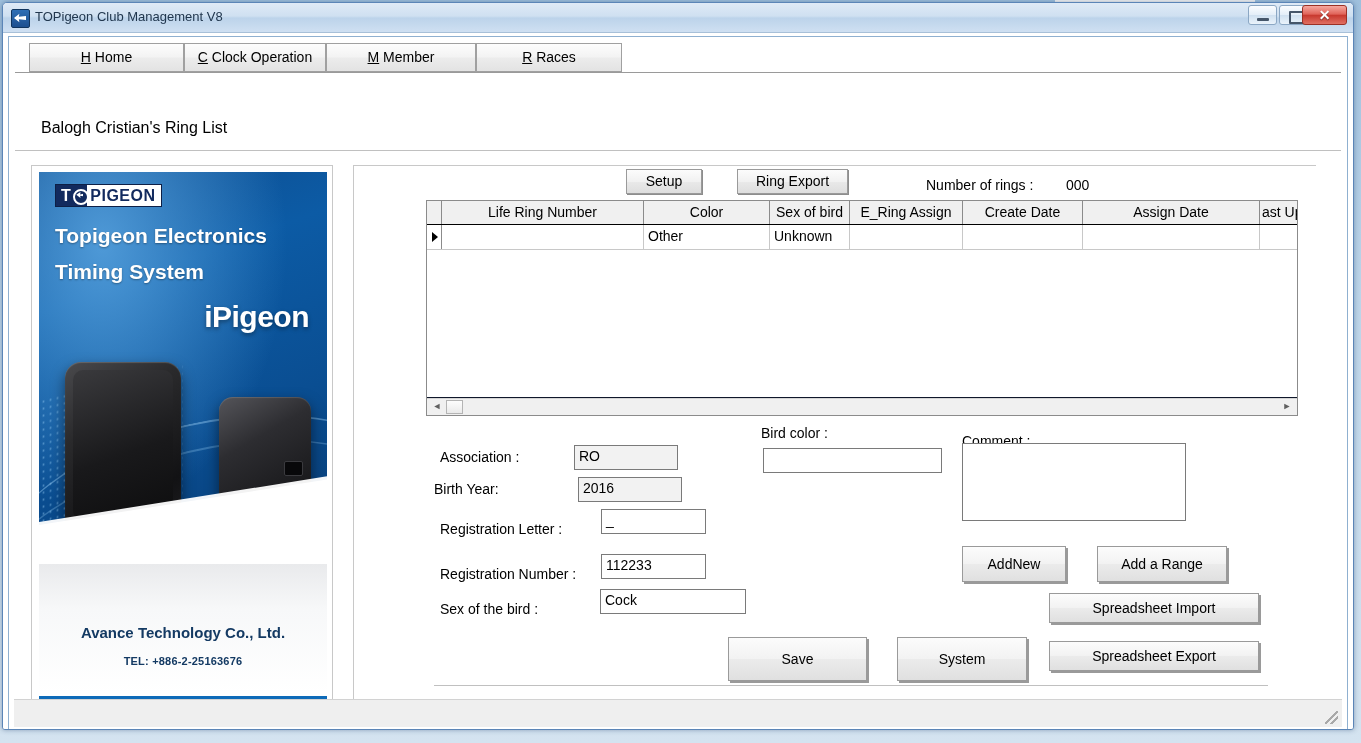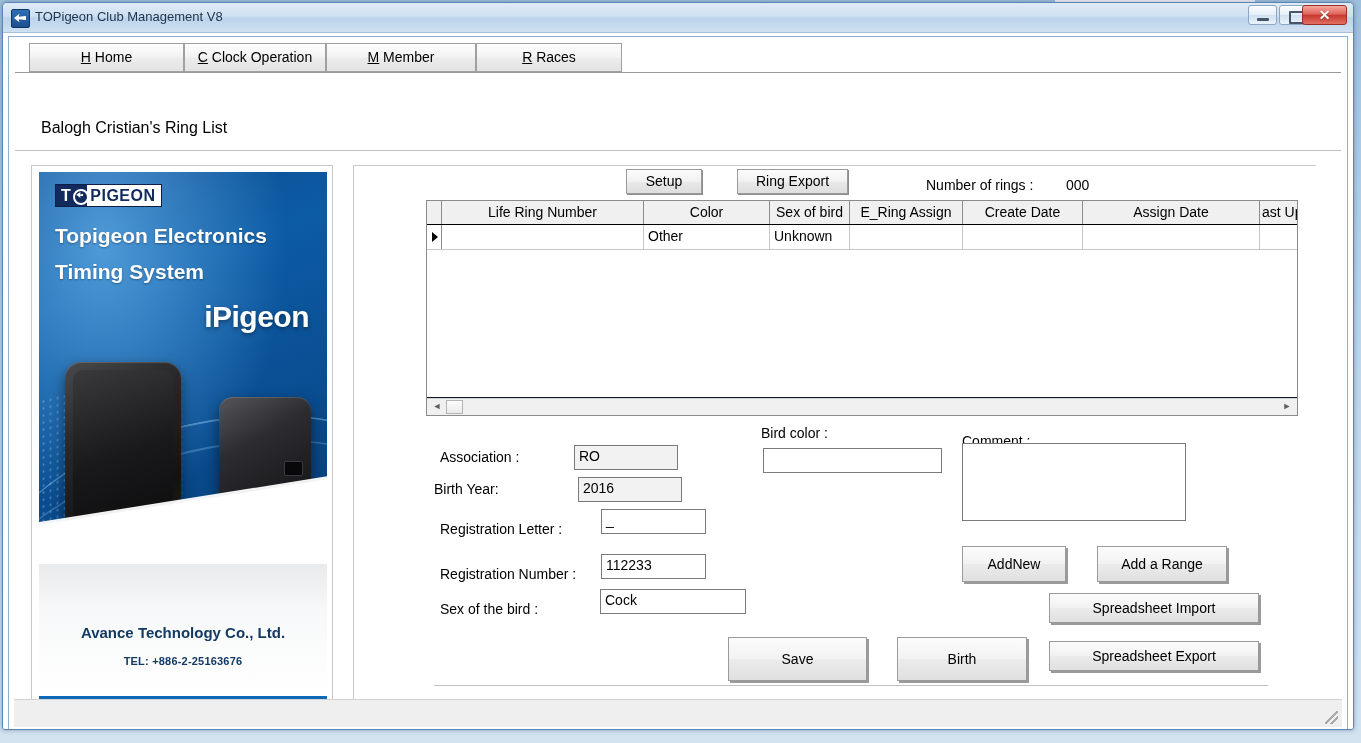--- a/index.html
+++ b/index.html
@@ -627,21 +627,21 @@
 
           <div class="flabel" style="left:528px;top:0px;margin-top:8px;">Comment :</div>
           <div id="comment-box"></div>
 
           <div class="act-btn" style="left:528px;top:121px;width:104px;height:36px;line-height:34px;">AddNew</div>
           <div class="act-btn" style="left:663px;top:121px;width:130px;height:36px;line-height:34px;">Add a Range</div>
           <div class="act-btn" style="left:615px;top:168px;width:210px;height:30px;line-height:28px;">Spreadsheet Import</div>
           <div class="act-btn" style="left:615px;top:216px;width:210px;height:30px;line-height:28px;">Spreadsheet Export</div>
 
           <div class="act-btn" style="left:294px;top:212px;width:139px;height:44px;line-height:42px;">Save</div>
-          <div class="act-btn" style="left:463px;top:212px;width:130px;height:44px;line-height:42px;">Birth</div>
+          <div class="act-btn" style="left:463px;top:212px;width:130px;height:44px;line-height:42px;">System</div>
 
           <div id="form-rule"></div>
         </div>
 
         <div id="statusbar">
           <div id="resize-grip"></div>
         </div>
 
       </div>
     </div>

